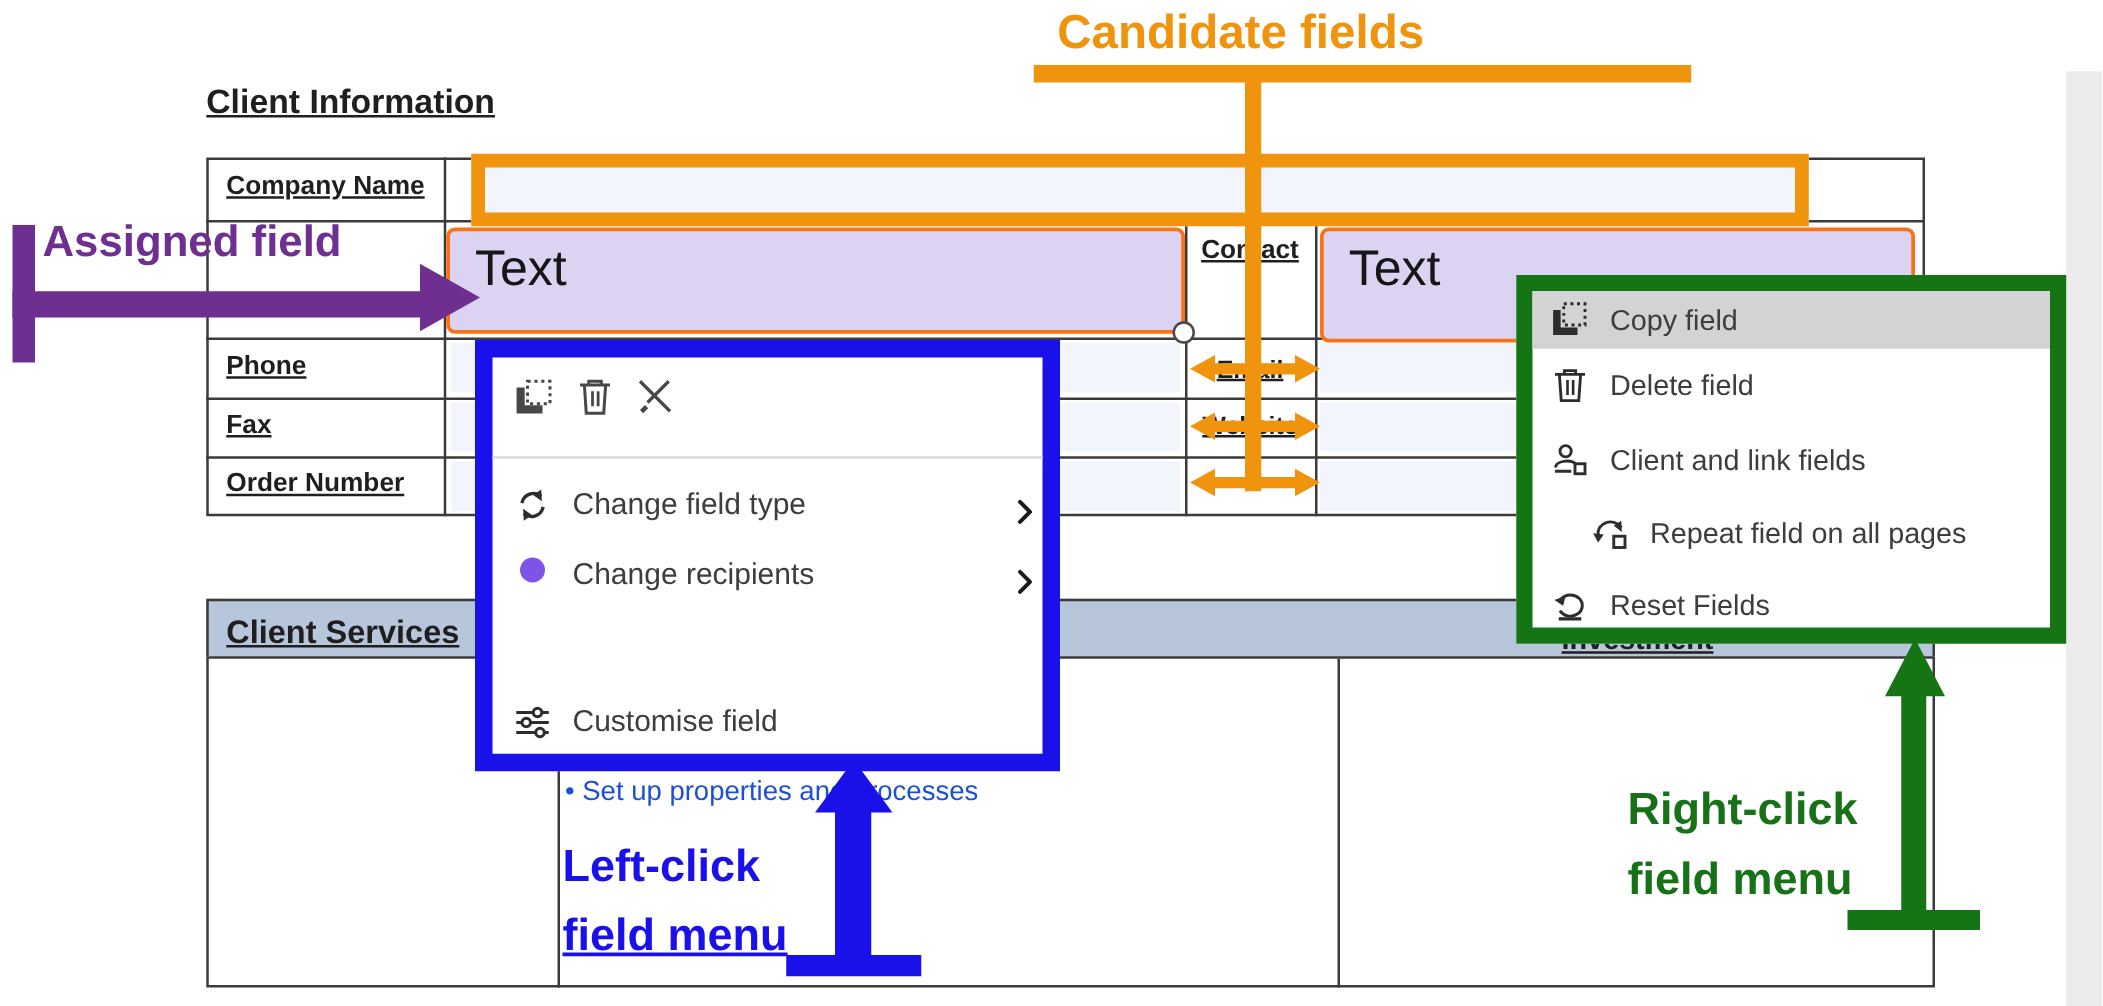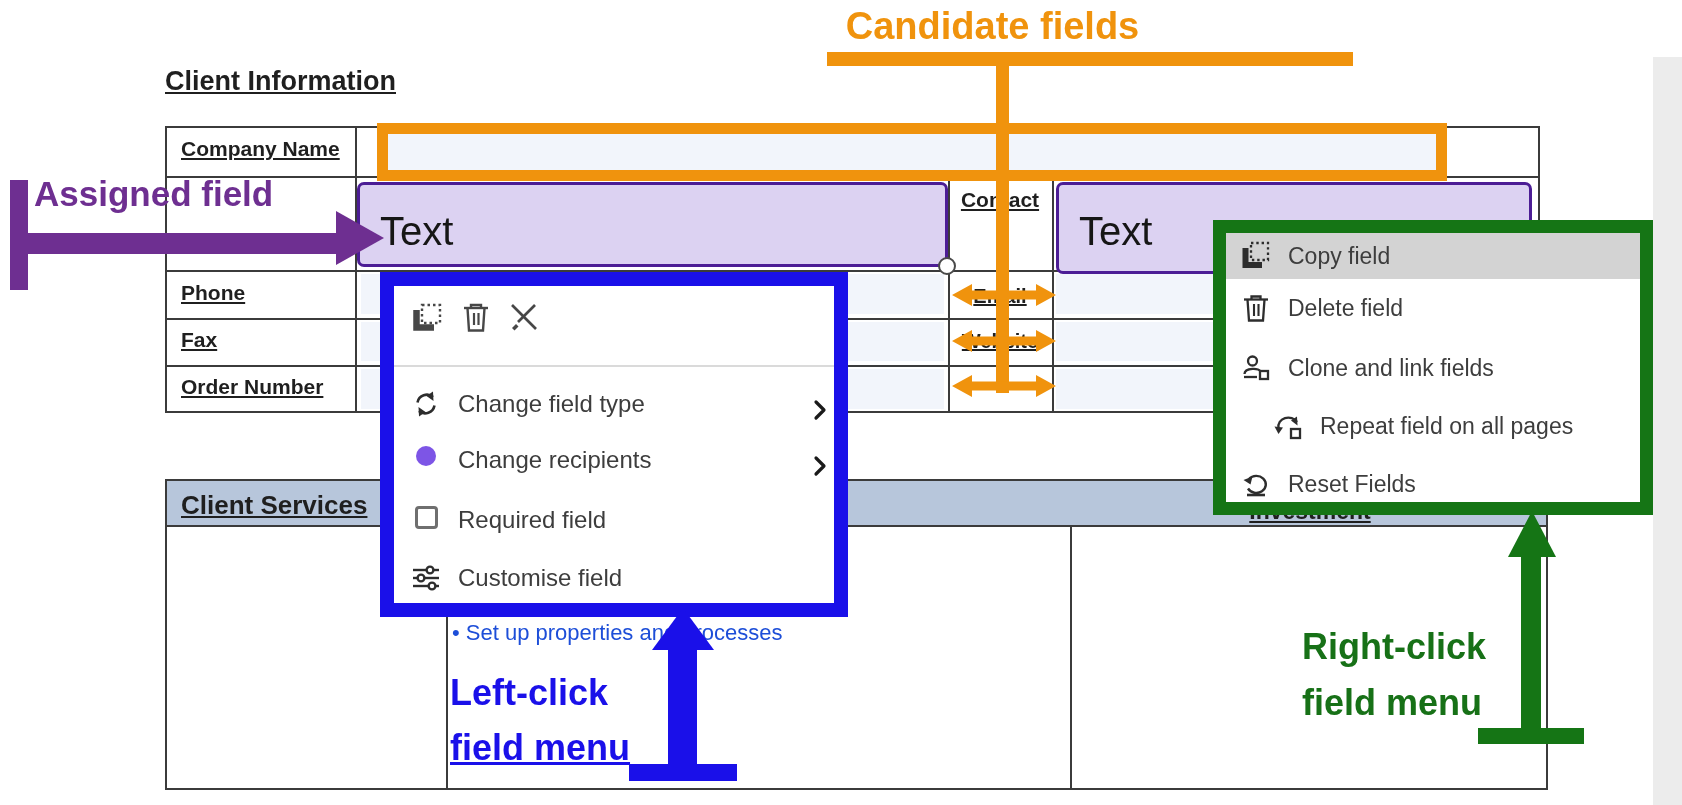--- a/index.html
+++ b/index.html
@@ -7,22 +7,22 @@
           font-family:"Liberation Sans",sans-serif;}
   .abs{position:absolute;}
   .t{position:absolute;white-space:nowrap;}
   .line{position:absolute;background:#3b3b3b;}
   .doc{font-weight:700;color:#1f1f1f;text-decoration:underline;}
   .ctr{text-align:center;}
   
   .tbl-frame{position:absolute;border:2px solid #3b3b3b;box-sizing:border-box;}
   .bluefield{position:absolute;background:#F2F5FB;z-index:2;}
   .orangebox{position:absolute;border:11px solid #F0930D;background:#F2F5FB;box-sizing:border-box;z-index:3;}
-  .pfield{position:absolute;background:#DCD2F2;border:3px solid #4c1d95;border-radius:7px;
-          box-sizing:border-box;z-index:4;color:#161616;font-size:40px;padding:24px 0 0 20px;}
+  .pfield{position:absolute;background:#DCD2F2;border:3px solid #f97316;border-radius:7px;
+          box-sizing:border-box;z-index:4;color:#161616;font-size:40px;padding:8px 0 0 20px;}
   .handle{position:absolute;width:18px;height:18px;border-radius:50%;background:#fff;
           border:2px solid #4a4a4a;box-sizing:border-box;z-index:5;}
   
   .bmenu{position:absolute;left:380px;top:272px;width:468px;height:345px;background:#fff;
          border:14px solid #1A10E9;box-sizing:border-box;z-index:7;}
   .gmenu{position:absolute;left:1213px;top:220px;width:440px;height:295px;background:#fff;
          border:13px solid #157515;box-sizing:border-box;z-index:8;text-align:right;}
   .mrow{position:absolute;left:0;width:440px;height:44px;display:flex;align-items:flex-start;padding-left:14px;box-sizing:border-box;}
   .grow{position:absolute;left:0;width:414px;height:46px;display:flex;align-items:center;padding-left:12px;box-sizing:border-box;}
   .icobox{width:36px;display:flex;justify-content:center;align-items:center;flex:none;}
@@ -155,26 +155,20 @@
       <span class="icobox">
           <span class="dot"></span>
         </span>
       <span class="mlabel">Change recipients</span>
       <span class="chev">
         <svg width="16" height="24">
             <polyline points="4,4 12,12 4,20" fill="none" stroke="#1a1a1a" stroke-width="3.2" stroke-linecap="round" stroke-linejoin="round"></polyline>
           </svg>
       </span>
     </div>
-    <div class="mrow" style="top:220px;">
-      <span class="icobox">
-          <span class="chk"></span>
-        </span>
-      <span class="mlabel">Required field</span>
-    </div>
     <div class="mrow" style="top:278px;">
       <span class="icobox">
         <svg width="30" height="28">
             <line x1="2" y1="6" x2="28" y2="6" stroke="#2d2d2d" stroke-width="2.4"></line>
             <circle cx="19" cy="6" r="3.4" fill="#fff" stroke="#2d2d2d" stroke-width="2.4"></circle>
             <line x1="2" y1="14" x2="28" y2="14" stroke="#2d2d2d" stroke-width="2.4"></line>
             <circle cx="10" cy="14" r="3.4" fill="#fff" stroke="#2d2d2d" stroke-width="2.4"></circle>
             <line x1="2" y1="22" x2="28" y2="22" stroke="#2d2d2d" stroke-width="2.4"></line>
             <circle cx="21" cy="22" r="3.4" fill="#fff" stroke="#2d2d2d" stroke-width="2.4"></circle>
           </svg>
@@ -208,21 +202,21 @@
     </div>
     <div class="grow" style="top:112px;">
       <span class="icobox">
         <svg width="30" height="30">
             <circle cx="11.5" cy="8" r="4.5" fill="none" stroke="#2d2d2d" stroke-width="2.3"></circle>
             <path d="M3.5 21 C3.5 14.5 19.5 14.5 19.5 19" fill="none" stroke="#2d2d2d" stroke-width="2.3"></path>
             <line x1="3" y1="24" x2="16" y2="24" stroke="#2d2d2d" stroke-width="2.3"></line>
             <rect x="19" y="18" width="8" height="8" fill="none" stroke="#2d2d2d" stroke-width="2.3"></rect>
           </svg>
       </span>
-      <span class="glabel">Clone and link fields</span>
+      <span class="glabel">Client and link fields</span>
     </div>
     <div class="grow" style="top:170px;padding-left:44px;">
       <span class="icobox">
         <svg width="30" height="30">
             <path d="M5.5 17 A 10 9 0 0 1 24 11" fill="none" stroke="#2d2d2d" stroke-width="2.3"></path>
             <polygon points="24,5.5 24.5,14.5 18,9.5" fill="#2d2d2d"></polygon>
             <rect x="18" y="18" width="9" height="9" fill="none" stroke="#2d2d2d" stroke-width="2.3"></rect>
             <polygon points="5.5,23 1.5,15.5 10,16.5" fill="#2d2d2d"></polygon>
           </svg>
       </span>

